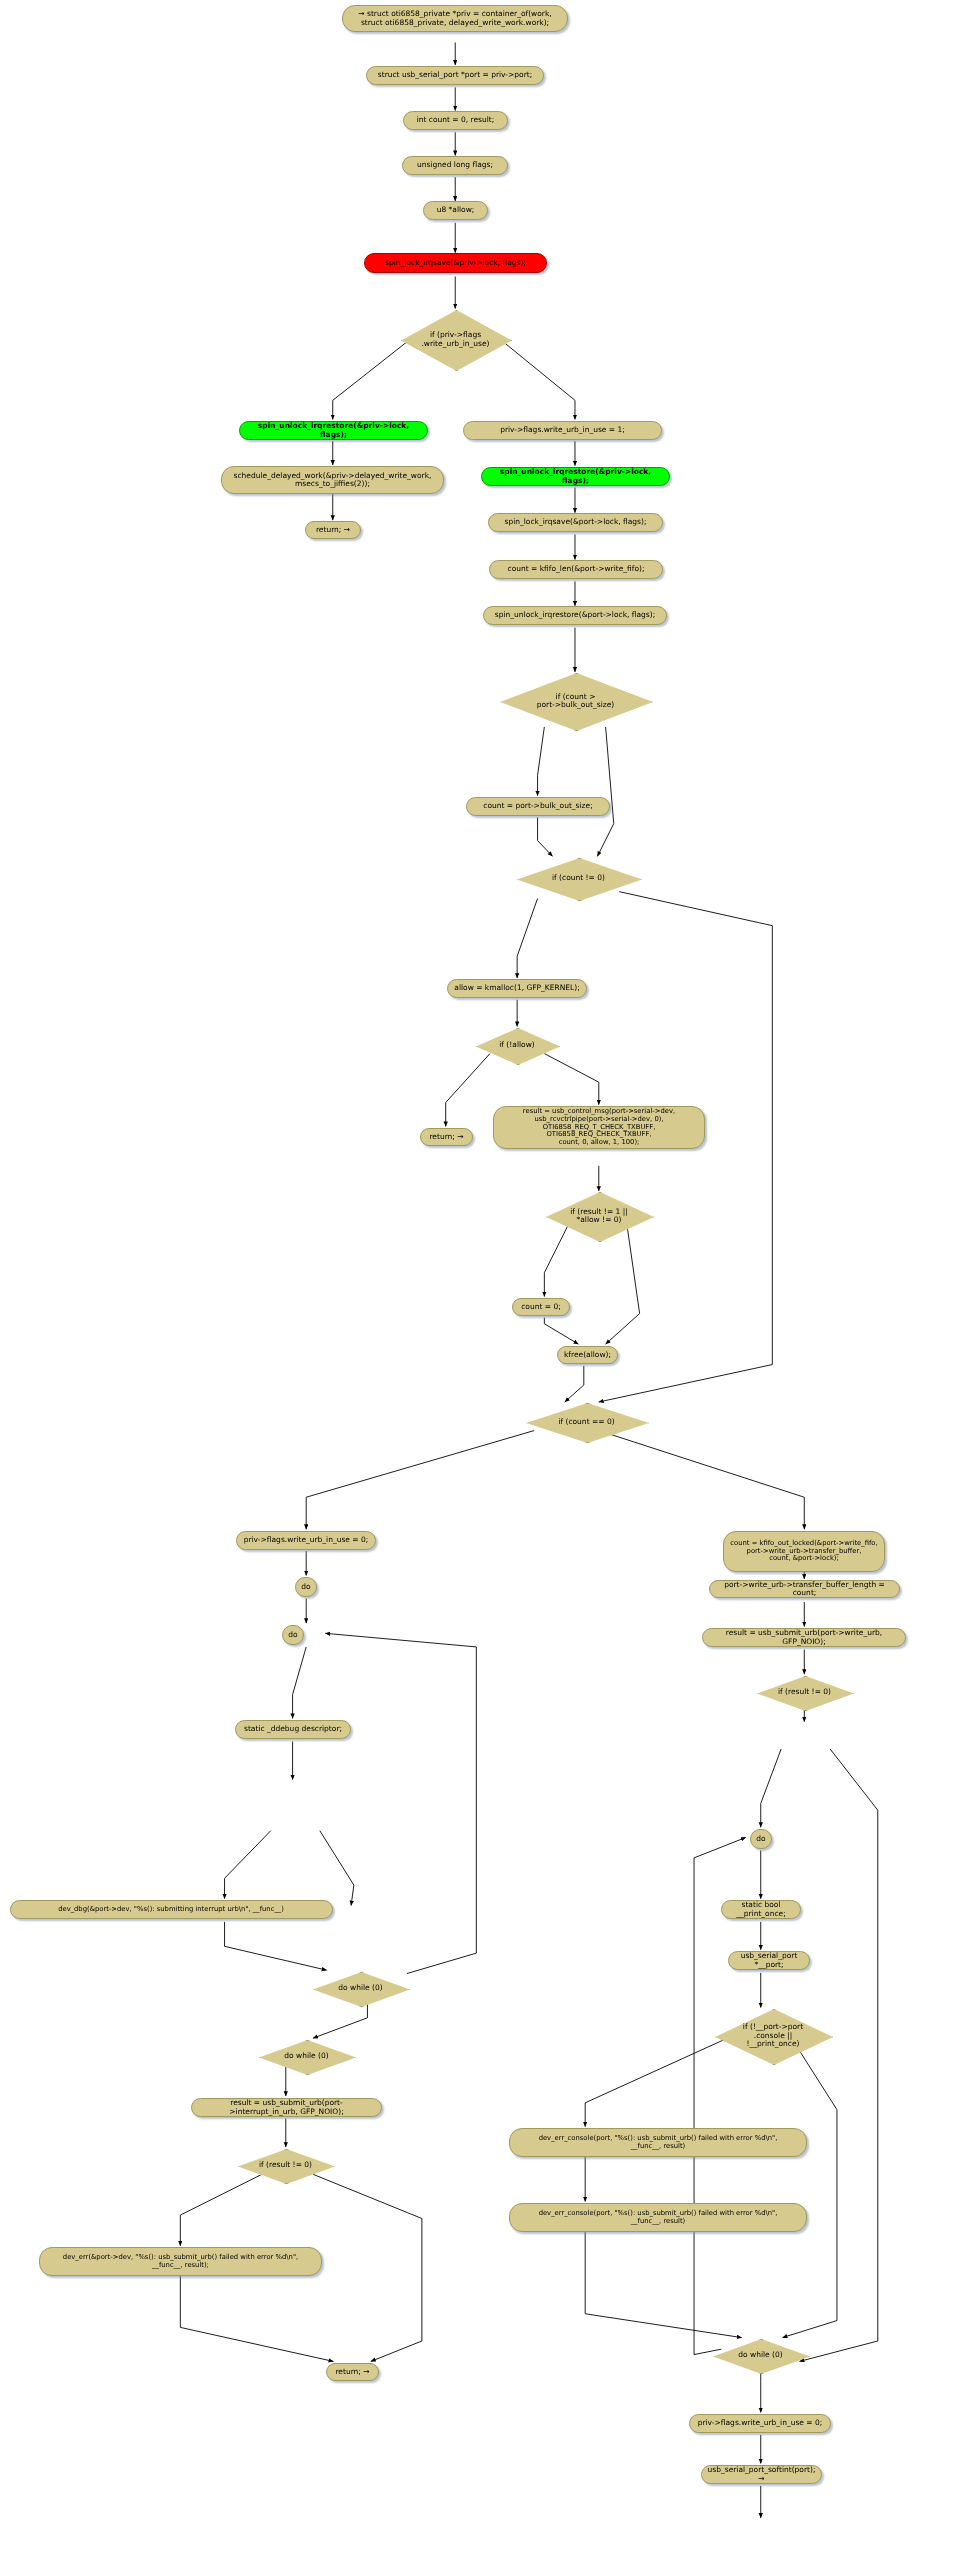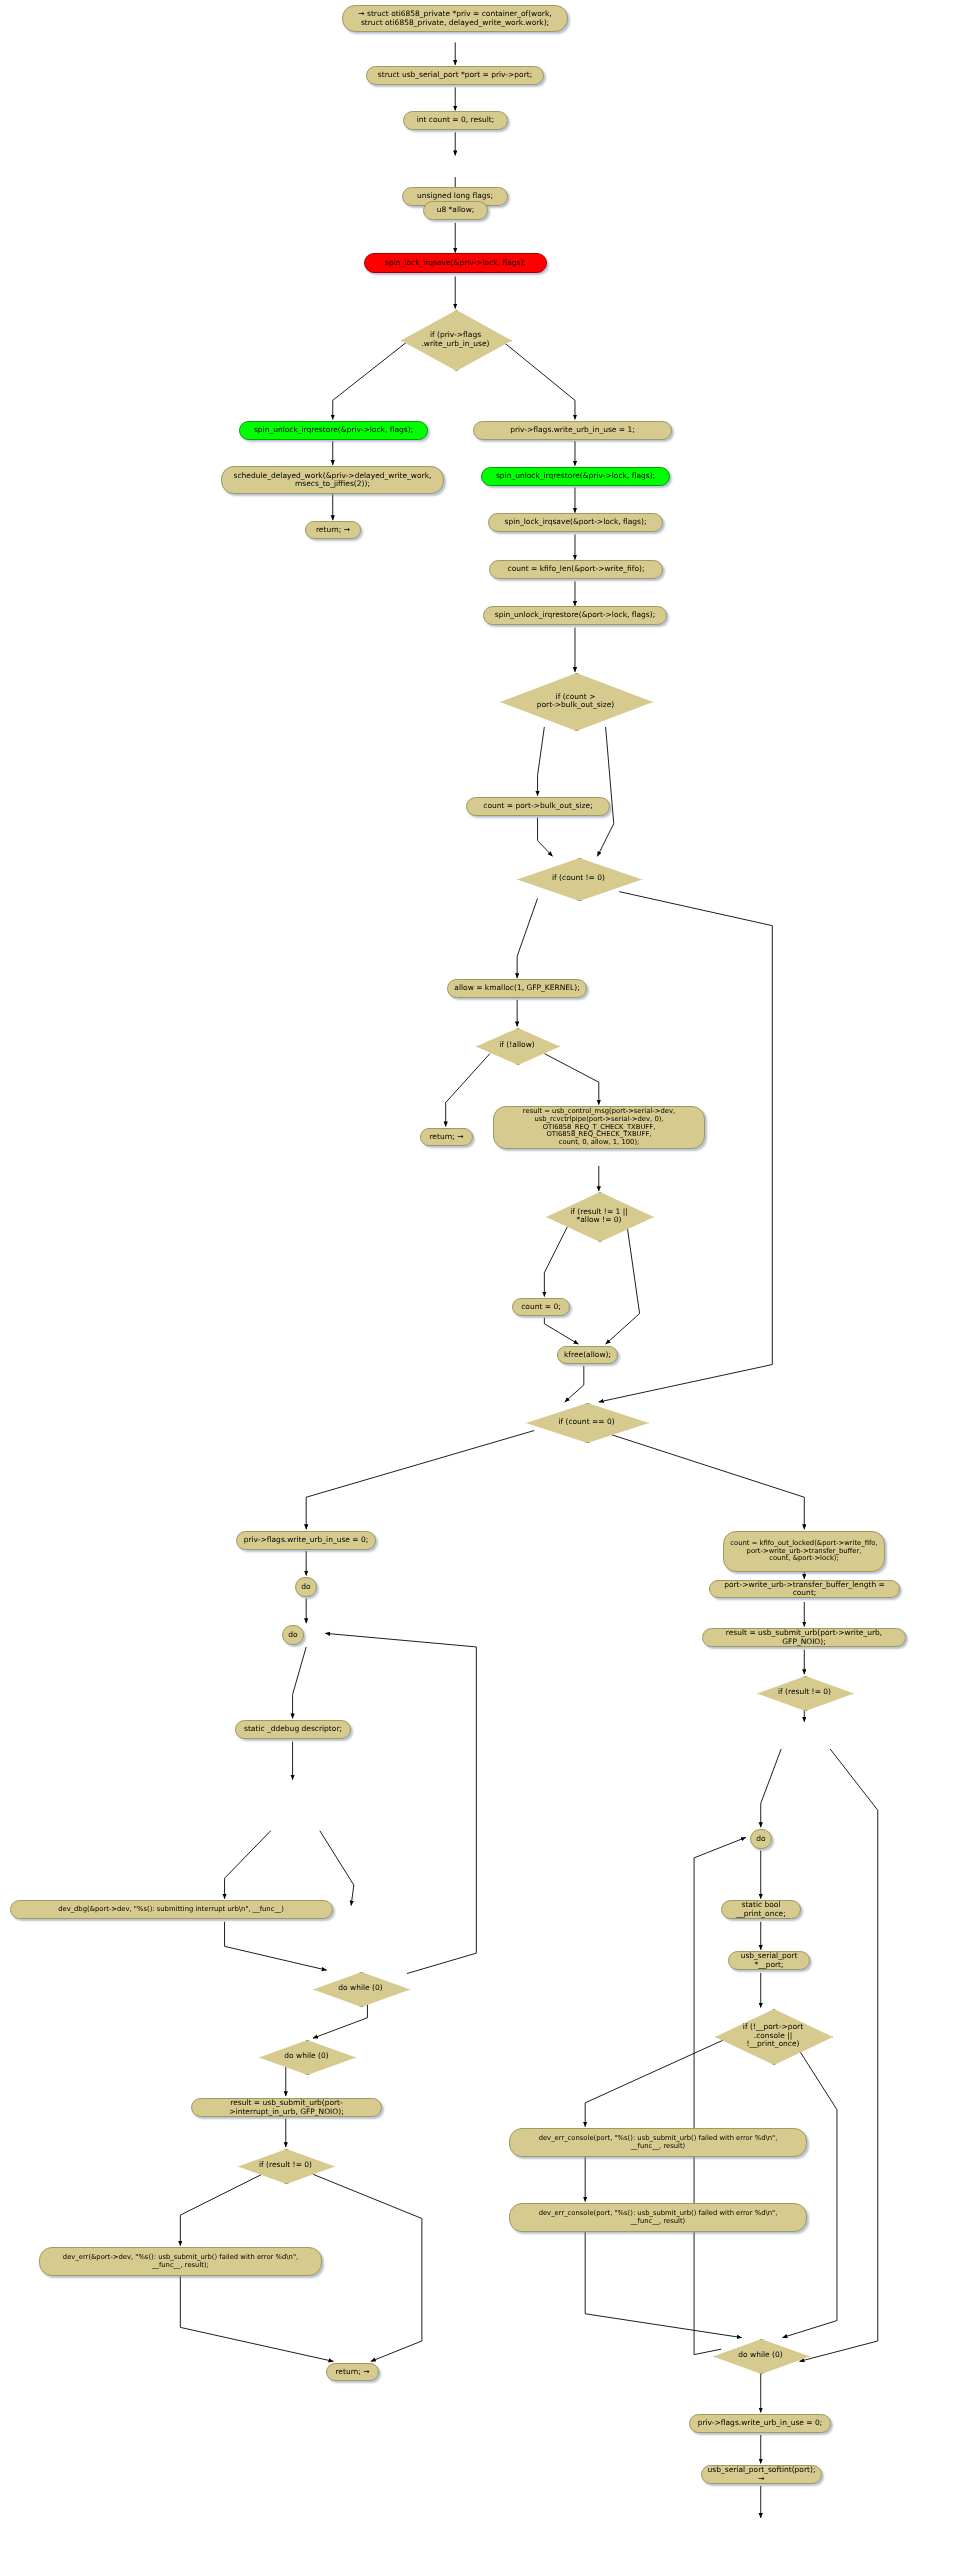--- a/index.html
+++ b/index.html
@@ -30,20 +30,21 @@
     box-shadow:2px 2px 2px rgba(130,145,175,0.55);
     padding:2px 4.8px;
   }
   .act.red{
     background:#FF0000;
     border:0.7px solid #A80000;
   }
   .act.green{
     background:#00FF00;
     border:0.7px solid #00A000;
+    font-weight:bold;
   }
   
   .dia{
     background:transparent;
     border:none;
     box-shadow:none;
   }
   .dia .dshape{
     position:absolute;left:0;top:0;width:100%;height:100%;
     background:#D6CA8E;
@@ -151,21 +152,21 @@
   </div>
 
   <div class="node act" style="left:366px;top:66px;width:178px;height:19px;">
     <span>struct usb_serial_port *port = priv-&gt;port;</span>
   </div>
 
   <div class="node act" style="left:403px;top:111px;width:105px;height:19px;">
     <span>int count = 0, result;</span>
   </div>
 
-  <div class="node act" style="left:402px;top:156px;width:106px;height:19px;margin-top:31px;">
+  <div class="node act" style="left:402px;top:156px;width:106px;height:19px;">
     <span>unsigned long flags;</span>
   </div>
 
   <div class="node act" style="left:423px;top:201px;width:65px;height:19px;">
     <span>u8 *allow;</span>
   </div>
 
   <div class="node act red" style="left:364px;top:253px;width:183px;height:20.4px;">
     <span>spin_lock_irqsave(&amp;priv-&gt;lock, flags);</span>
   </div>
@@ -182,21 +183,21 @@
 
   <div class="node act" style="left:221px;top:466px;width:223px;height:28px;">
     <span>schedule_delayed_work(&amp;priv-&gt;delayed_write_work,
 msecs_to_jiffies(2));</span>
   </div>
 
   <div class="node act" style="left:305px;top:521px;width:56px;height:17.7px;">
     <span>return; →</span>
   </div>
 
-  <div class="node act" style="left:473px;top:421px;width:199px;height:19px;">
+  <div class="node act" style="left:463px;top:421px;width:199px;height:19px;">
     <span>priv-&gt;flags.write_urb_in_use = 1;</span>
   </div>
 
   <div class="node act green" style="left:481px;top:467px;width:189px;height:19px;">
     <span>spin_unlock_irqrestore(&amp;priv-&gt;lock, flags);</span>
   </div>
 
   <div class="node act" style="left:488px;top:513px;width:175px;height:19px;">
     <span>spin_lock_irqsave(&amp;port-&gt;lock, flags);</span>
   </div>

